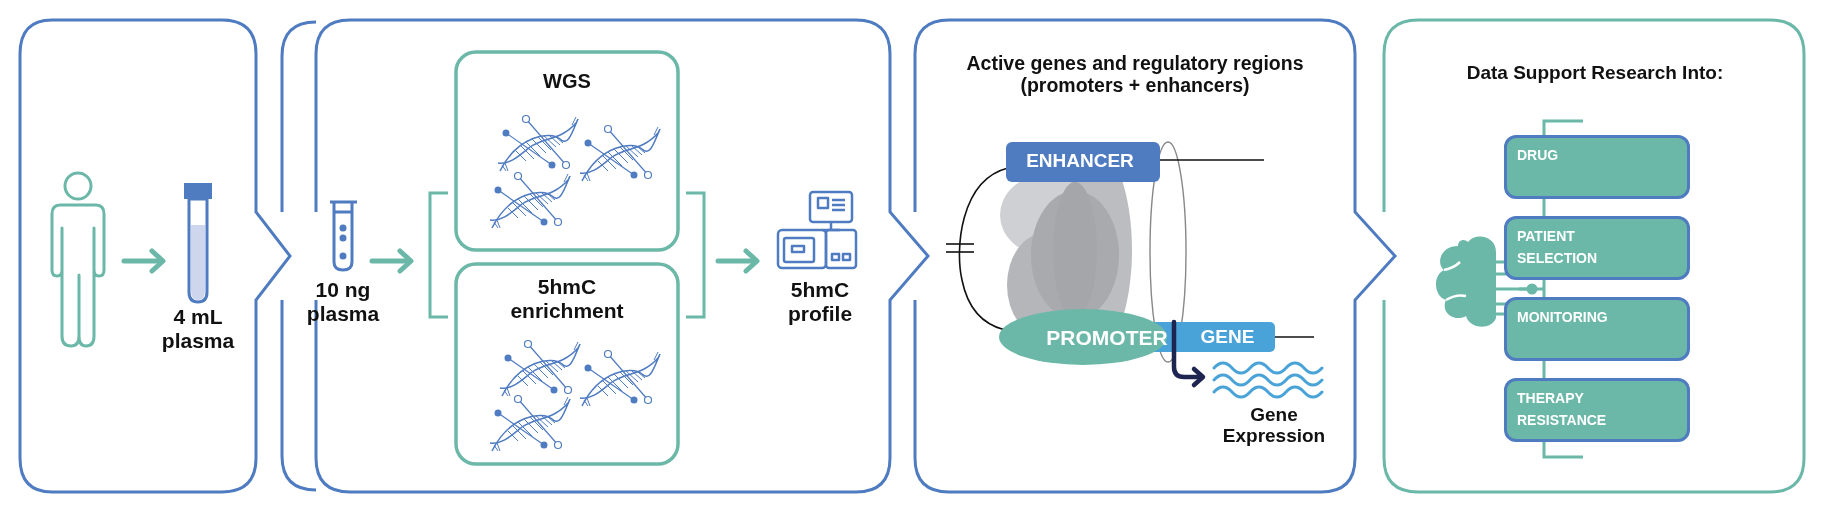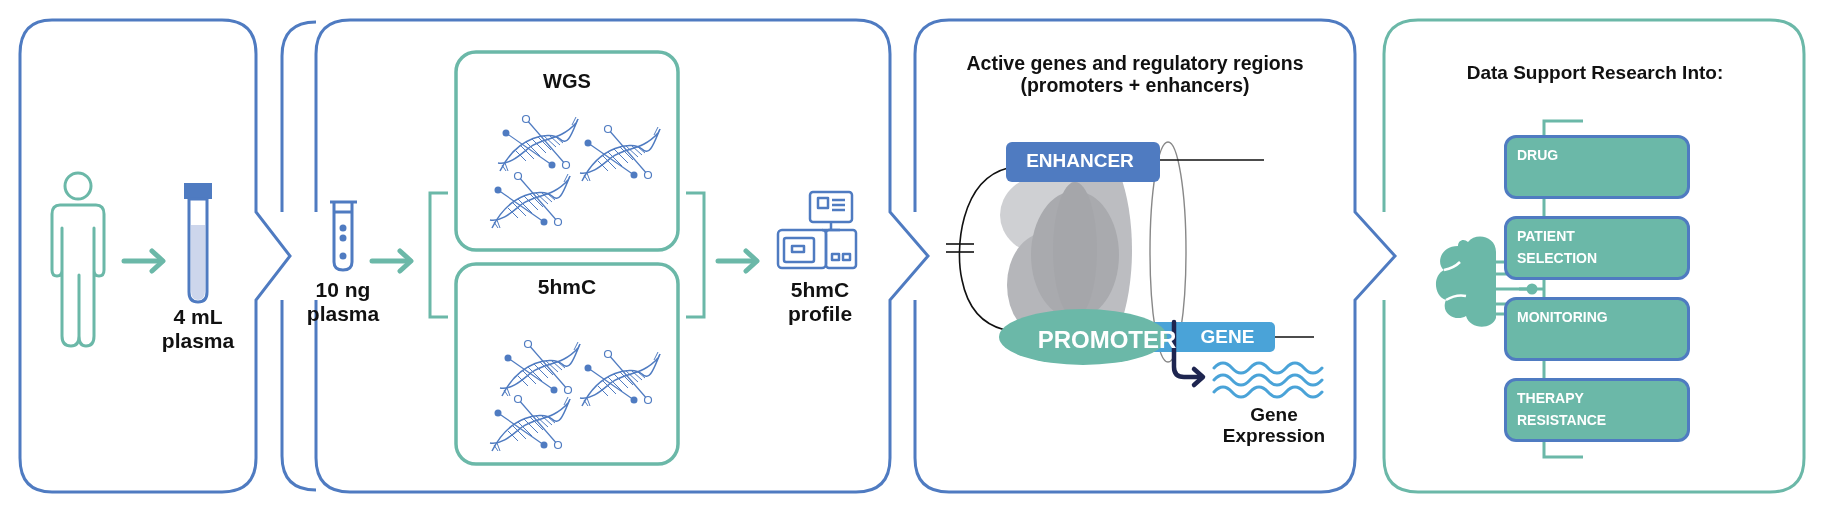--- a/index.html
+++ b/index.html
@@ -202,34 +202,35 @@
   <span>10 ng</span>
   <span>plasma</span>
 </div>
 
 <div class="lbl" style="left:456px; top:70px; width:222px; font-size:20px;">
   <span>WGS</span>
 </div>
 
 <div class="lbl" style="left:456px; top:275px; width:222px; font-size:21px;">
   <span>5hmC</span>
+  <span>enrichment</span>
 </div>
 
 <div class="lbl" style="left:770px; top:278px; width:100px; font-size:21px;">
   <span>5hmC</span>
   <span>profile</span>
 </div>
 
 <div class="lbl" style="left:925px; top:53px; width:420px; font-size:19.5px;">
   <span>Active genes and regulatory regions</span>
   <span>(promoters + enhancers)</span>
 </div>
 
 <div class="pill" style="left:1006px; top:150px; width:148px; text-align:center; font-size:19px;">ENHANCER</div>
-<div class="pill" style="left:1000px; top:326px; width:166px; text-align:center; font-size:24px;padding-left:24px;">PROMOTER</div>
+<div class="pill" style="left:1000px; top:326px; width:166px; text-align:center; font-size:21px;padding-left:24px;">PROMOTER</div>
 <div class="pill" style="left:1180px; top:326px; width:95px; text-align:center; font-size:19px;">GENE</div>
 
 <div class="lbl" style="left:1210px; top:404px; width:128px; font-size:19px;">
   <span>Gene</span>
   <span>Expression</span>
 </div>
 
 <div class="lbl" style="left:1400px; top:62px; width:390px; font-size:19px;">
   <span>Data Support Research Into:</span>
 </div>

